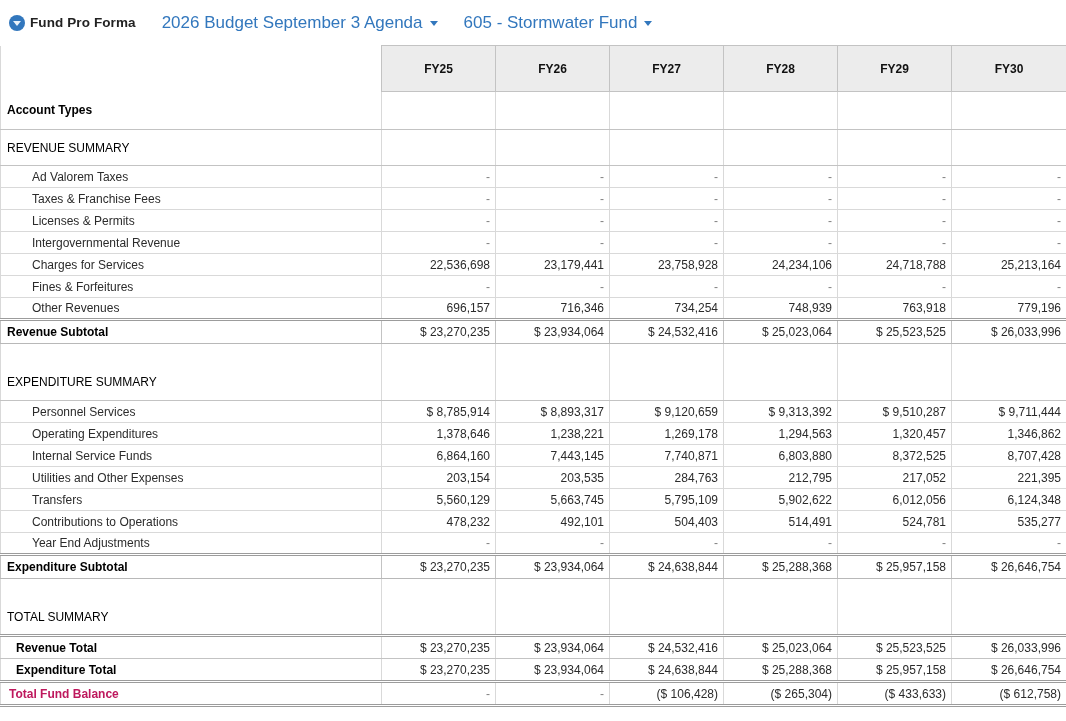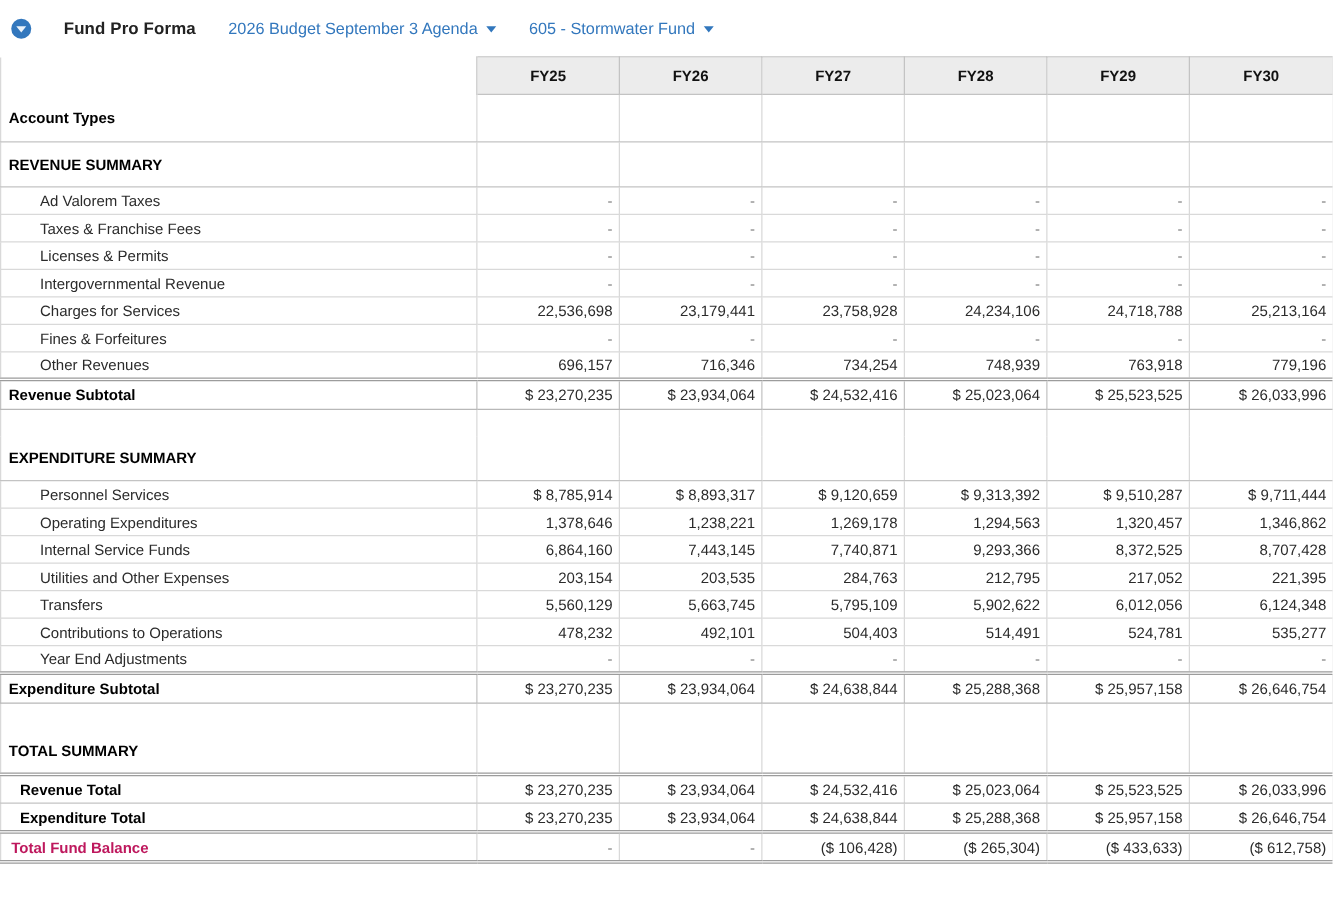--- a/index.html
+++ b/index.html
@@ -24,48 +24,48 @@
   }
   .collapse-toggle{
     width:16px;height:16px;border-radius:50%;background:var(--accent);
     display:flex;align-items:center;justify-content:center;cursor:pointer;flex:0 0 auto;
   }
   .chevron-down{
     width:0;height:0;border-left:4px solid transparent;border-right:4px solid transparent;
     border-top:5px solid #eaf2fa;margin-top:1px;
   }
   .page-title{
-    font-weight:bold;font-size:13.5px;color:#222;margin-left:26px;letter-spacing:.1px;
+    font-weight:bold;font-size:13.5px;color:#222;margin-left:5px;letter-spacing:.1px;
   }
   .dropdown{
     display:flex;align-items:center;gap:7px;margin-left:26px;cursor:pointer;
-    color:var(--accent);font-size:13px;white-space:nowrap;
+    color:var(--accent);font-size:17px;white-space:nowrap;
   }
   .caret-down{
     width:0;height:0;border-left:4.5px solid transparent;border-right:4.5px solid transparent;
     border-top:5px solid var(--accent);margin-top:2px;
   }
   
   table{border-collapse:collapse;table-layout:fixed;width:1066px;font-size:12px;}
   td,th{overflow:hidden;white-space:nowrap;padding:0 5px;}
   thead th{
     background:var(--header-bg);
     border:1px solid var(--border-med);
-    font-weight:bold;color:#111;height:30px;font-size:12px;text-align:center;
+    font-weight:bold;color:#111;height:46px;font-size:12px;text-align:center;
   }
   thead th.label-header{
     background:#fff;border-top:none;border-bottom:none;border-left:1px solid var(--border-light);
   }
   tbody td{border-left:1px solid var(--border-light);border-right:1px solid var(--border-light);}
   td.num{text-align:right;color:var(--text);}
   td.num.dash{color:var(--dash);}
   td.lbl{text-align:left;}
   
   .row-section td{height:36px;border-bottom:1px solid var(--border-med);}
-  .row-section td.lbl{font-weight:bold;color:#000;padding-left:6px;}
+  .row-section td.lbl{font-weight:normal;color:#000;padding-left:6px;}
   .row-account td{height:38px;border-bottom:1px solid var(--border-med);}
   .row-account td.lbl{font-weight:bold;color:#000;padding-left:6px;}
   
   .row-detail td{height:22px;border-bottom:1px solid var(--border-light);}
   .row-detail td.lbl{padding-left:31px;}
   
   .row-subtotal td{
     height:24px;border-top:3px double var(--border-dark);
     border-bottom:1px solid #b8b8b8;border-left:1px solid var(--border-med);border-right:1px solid var(--border-med);
   }
@@ -250,21 +250,21 @@
         <td class="num">1,269,178</td>
         <td class="num">1,294,563</td>
         <td class="num">1,320,457</td>
         <td class="num">1,346,862</td>
       </tr>
       <tr class="row-detail">
         <td class="lbl">Internal Service Funds</td>
         <td class="num">6,864,160</td>
         <td class="num">7,443,145</td>
         <td class="num">7,740,871</td>
-        <td class="num">9,293,366</td>
+        <td class="num">6,803,880</td>
         <td class="num">8,372,525</td>
         <td class="num">8,707,428</td>
       </tr>
       <tr class="row-detail">
         <td class="lbl">Utilities and Other Expenses</td>
         <td class="num">203,154</td>
         <td class="num">203,535</td>
         <td class="num">284,763</td>
         <td class="num">212,795</td>
         <td class="num">217,052</td>

